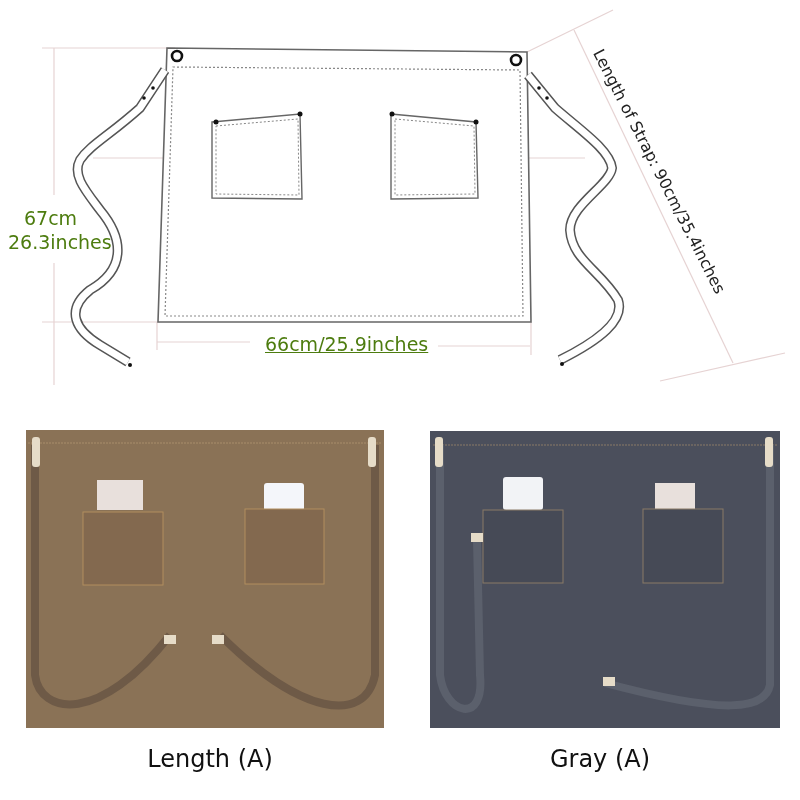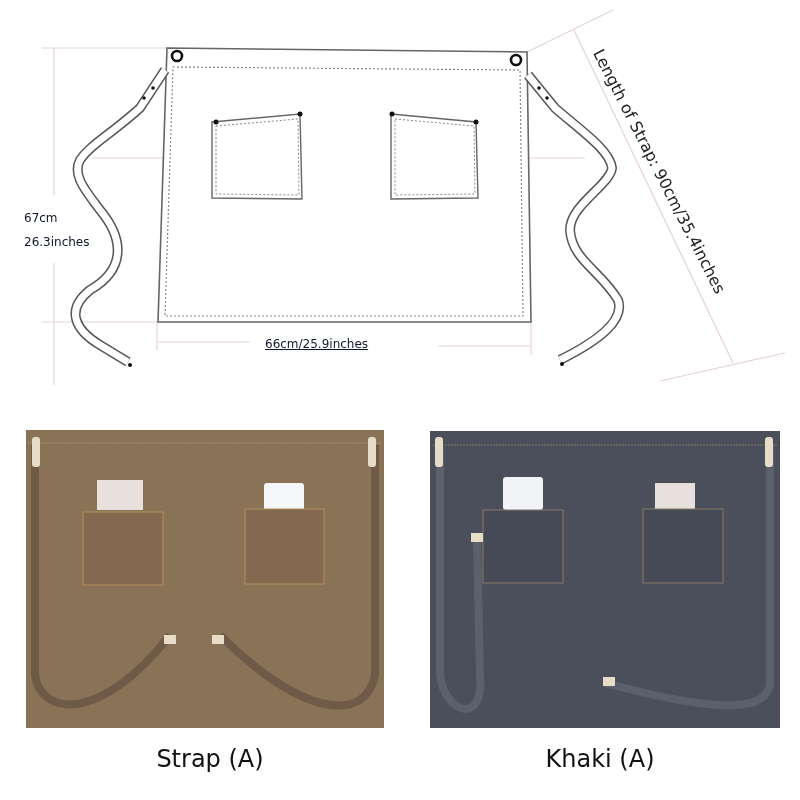--- a/index.html
+++ b/index.html
@@ -1,19 +1,19 @@
 <!DOCTYPE html>
 <html><head>
 <meta charset="utf-8">
 <style>
   html, body { margin: 0; padding: 0; background: #ffffff; }
   body { width: 800px; height: 800px; position: relative; overflow: hidden; font-family: "DejaVu Sans", sans-serif; }
   .abs { position: absolute; }
   .diagram { left: 0; top: 0; width: 800px; height: 395px; }
-  .dim-label { position: absolute; color: #0f172a; font-size: 12px; line-height: 20px; white-space: nowrap; }
+  .dim-label { position: absolute; color: #4d7c0f; font-size: 19px; line-height: 20px; white-space: nowrap; }
   .strap-label { position: absolute; color: #222; font-size: 16px; white-space: nowrap; transform-origin: 0 0; transform: rotate(63deg); left: 606px; top: 46px; }
   .photo { position: absolute; }
   .caption { position: absolute; font-size: 24px; color: #111; text-align: center; width: 400px; }
 </style>
 </head>
 <body>
 
 <svg class="abs diagram" viewBox="0 0 800 395" width="800" height="395">
 
   <g stroke="#e6d3d3" stroke-width="1.2" fill="none">
@@ -55,47 +55,47 @@
     <circle cx="130" cy="365" r="2" fill="#111"></circle>
 
   <path d="M528 75 L555 108 C580 130 610 150 612 168 C610 185 570 205 570 230 C572 260 600 270 618 300 C625 320 600 340 560 360" fill="none" stroke="#555" stroke-width="10"></path>
   <path d="M528 75 L555 108 C580 130 610 150 612 168 C610 185 570 205 570 230 C572 260 600 270 618 300 C625 320 600 340 560 360" fill="none" stroke="#fff" stroke-width="7"></path>
   <circle cx="539" cy="88" r="1.8" fill="#111"></circle>
     <circle cx="547" cy="98" r="1.8" fill="#111"></circle>
     <circle cx="562" cy="364" r="2" fill="#111"></circle>
 </svg>
 
 <div class="dim-label" style="left:24px; top:208px;">67cm</div>
-<div class="dim-label" style="left:24px; top:232px;">26.3inches</div>
+<div class="dim-label" style="left:8px; top:232px;">26.3inches</div>
 <div class="dim-label" style="left:265px; top:334px;text-decoration:underline;">66cm/25.9inches</div>
 <div class="strap-label">Length of Strap: 90cm/35.4inches</div>
 
 <svg class="photo" style="left:20px; top:425px;" width="370" height="310">
   <rect x="6" y="5" width="358" height="298" fill="#8a7256"></rect>
   <line x1="8" y1="18" x2="362" y2="18" stroke="#a88d6a" stroke-width="1" stroke-dasharray="2 1"></line>
   <rect x="77" y="55" width="46" height="30" fill="#e8e0dc"></rect>
   <rect x="244" y="58" width="40" height="28" rx="3" fill="#f4f6fa"></rect>
   <rect x="63" y="87" width="80" height="73" fill="#83694f" stroke="#b18e5e" stroke-width="1"></rect>
   <rect x="225" y="84" width="79" height="75" fill="#83694f" stroke="#b18e5e" stroke-width="1"></rect>
   <path d="M15 20 L15 250 C20 290 80 300 150 210" fill="none" stroke="#6e5a47" stroke-width="8"></path>
   <path d="M355 20 L355 250 C345 300 280 290 200 210" fill="none" stroke="#6e5a47" stroke-width="8"></path>
   <rect x="12" y="12" width="8" height="30" rx="3" fill="#e6dcc8"></rect>
   <rect x="348" y="12" width="8" height="30" rx="3" fill="#e6dcc8"></rect>
   <rect x="144" y="210" width="12" height="9" fill="#e6dcc8"></rect>
   <rect x="192" y="210" width="12" height="9" fill="#e6dcc8"></rect>
 </svg>
-<div class="caption" style="left:10px; top:745px;">Strap (A)</div>
+<div class="caption" style="left:10px; top:745px;">Length (A)</div>
 
 <svg class="photo" style="left:425px; top:425px;" width="360" height="310">
   <rect x="5" y="6" width="350" height="297" fill="#4b4f5c"></rect>
   <line x1="8" y1="20" x2="352" y2="20" stroke="#8a7b66" stroke-width="1" stroke-dasharray="2 1"></line>
   <rect x="78" y="52" width="40" height="33" rx="3" fill="#f2f3f6"></rect>
   <rect x="230" y="58" width="40" height="30" fill="#e8e0dc"></rect>
   <rect x="58" y="85" width="80" height="73" fill="#464a56" stroke="#8a7b66" stroke-width="1"></rect>
   <rect x="218" y="84" width="80" height="74" fill="#464a56" stroke="#8a7b66" stroke-width="1"></rect>
   <path d="M15 20 L15 250 C20 290 60 300 55 250 L52 115" fill="none" stroke="#5b606c" stroke-width="8"></path>
   <path d="M345 20 L345 260 C340 285 300 290 180 258" fill="none" stroke="#5b606c" stroke-width="8"></path>
   <rect x="10" y="12" width="8" height="30" rx="3" fill="#e6dcc8"></rect>
   <rect x="340" y="12" width="8" height="30" rx="3" fill="#e6dcc8"></rect>
   <rect x="46" y="108" width="12" height="9" fill="#e6dcc8"></rect>
   <rect x="178" y="252" width="12" height="9" fill="#e6dcc8"></rect>
 </svg>
-<div class="caption" style="left:400px; top:745px;">Khaki (A)</div>
+<div class="caption" style="left:400px; top:745px;">Gray (A)</div>
 
 </body></html>

